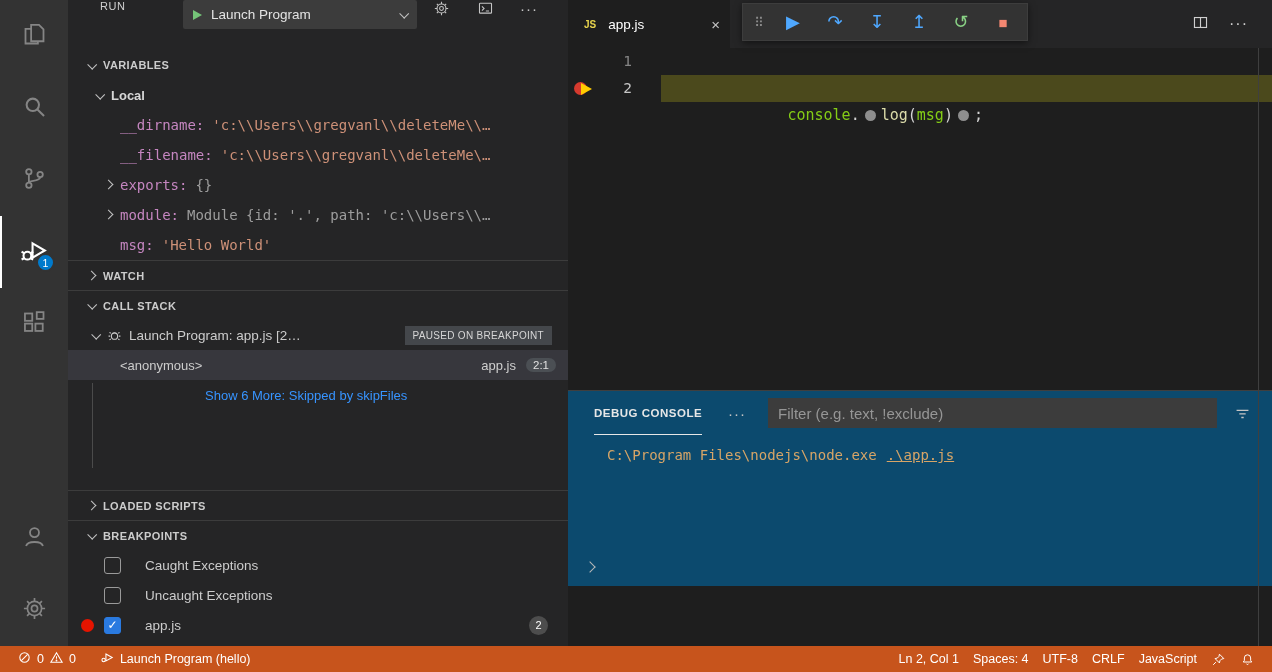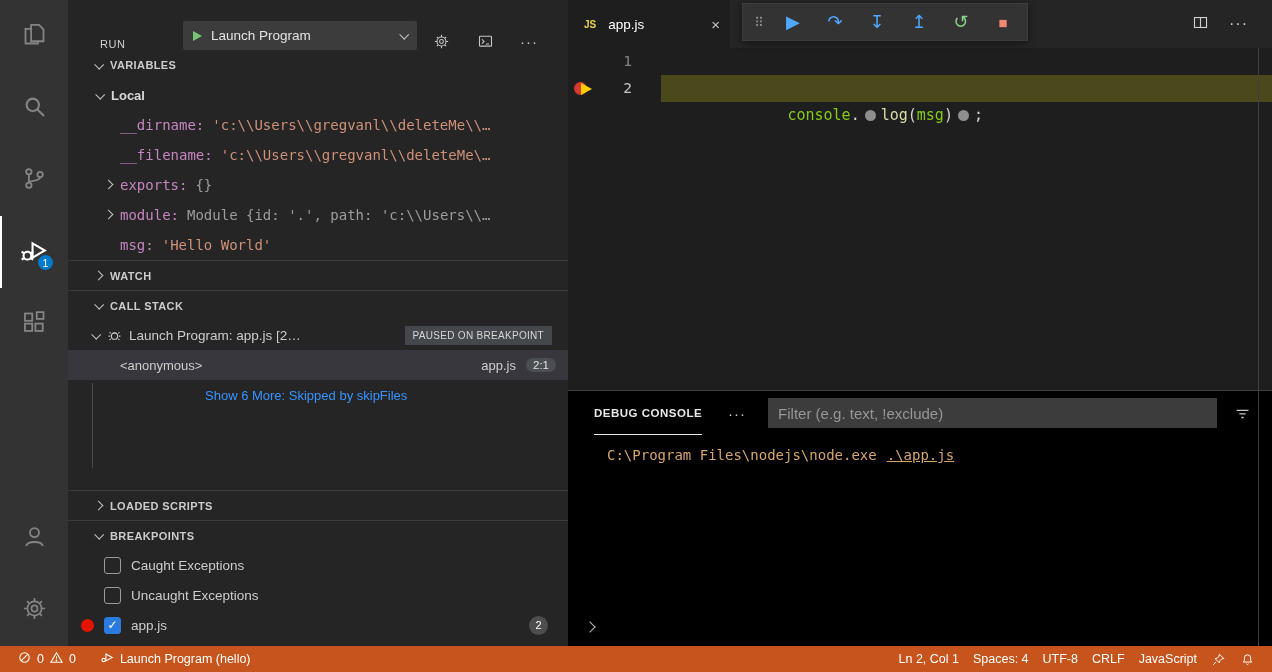--- a/index.html
+++ b/index.html
@@ -12,36 +12,36 @@
   .ab-item { height: 72px; display: flex; align-items: center; justify-content: center; color: #858585; position: relative; cursor: pointer; }
   .ab-item svg { width: 27px; height: 27px; }
   .ab-item.active { color: #ffffff; }
   .ab-item.active::before { content: ""; position: absolute; left: 0; top: 0; bottom: 0; width: 2px; background: #ffffff; }
   .ab-item.active svg { width: 31px; height: 31px; }
   .ab-badge { position: absolute; right: 13px; bottom: 16px; min-width: 19px; height: 19px; border-radius: 50%; background: #007acc; color: #fff; font-size: 10.5px; display: flex; align-items: center; justify-content: center; border: 2px solid #333333; }
   .ab-bottom { margin-top: auto; }
 
   
   .sidebar { width: 500px; background: #252526; color: #cccccc; position: relative; font-size: 13px; flex-shrink: 0; }
-  .sb-toolbar { height: 50px; display: flex; align-items: flex-end; padding-left: 32px; padding-right: 14px; }
+  .sb-toolbar { height: 50px; display: flex; align-items: flex-start; padding-left: 32px; padding-right: 14px; }
   .sb-title { font-size: 11px; color: #d0d0d0; width: 83px; letter-spacing: 0.5px; }
   .config-picker { width: 234px; height: 29px; background: #3c3c3c; border-radius: 2px; display: flex; align-items: center; padding: 0 10px; gap: 9px; cursor: pointer; }
   .play-tri { width: 0; height: 0; border-left: 9px solid #75c578; border-top: 5.5px solid transparent; border-bottom: 5.5px solid transparent; }
   .config-label { font-size: 13.5px; color: #e3e3e3; flex: 1; white-space: nowrap; }
   .sb-tool { color: #c5c5c5; cursor: pointer; display: flex; align-items: center; justify-content: center; }
   .sb-tool svg { width: 17px; height: 17px; }
   .tool-gear { margin-left: 16px; }
   .tool-console { margin-left: 27px; }
   .tool-more { margin-left: 26px; font-size: 15px; letter-spacing: 1px; }
 
   .chev { display: inline-block; width: 7px; height: 7px; border-right: 1.5px solid #c5c5c5; border-bottom: 1.5px solid #c5c5c5; }
   .chev.down { transform: rotate(45deg) translateY(-1px); }
   .chev.right { transform: rotate(-45deg); }
 
-  .sb-row { height: 30px; display: flex; align-items: center; padding-left: 27px; position: relative; }
+  .sb-row { height: 30px; display: flex; align-items: center; padding-left: 20px; position: relative; }
   .sb-row.bt { border-top: 1px solid #3c3c3c; }
   .sec-label { font-weight: bold; font-size: 11px; letter-spacing: 0.4px; color: #cccccc; margin-left: 8px; }
   .scope-row { padding-left: 28px; }
   .scope-label { font-weight: bold; font-size: 13px; margin-left: 8px; color: #d7d7d7; }
 
   .var-row { padding-left: 52px; font-family: "DejaVu Sans Mono", monospace; font-size: 14px; white-space: nowrap; overflow: hidden; }
   .vname { color: #c586c0; }
   .vval { margin-left: 8px; }
   .vval.str { color: #ce9178; }
   .vval.obj { color: #9d9d9d; }
@@ -57,21 +57,21 @@
   .frame-file { margin-left: auto; color: #cfcfcf; font-size: 13px; }
   .frame-pos { margin: 0 12px 0 10px; background: #4b4f54; border-radius: 9px; padding: 1px 7px; font-size: 11.5px; color: #e0e0e0; }
   .skip-link { padding-left: 137px; color: #3794ff; cursor: pointer; text-align: center; }
   .sb-spacer { height: 80px; }
   .stack-guide { position: absolute; left: 24px; top: 383px; width: 1px; height: 85px; background: #4b4b4b; }
 
   .bp-row { padding-left: 36px; }
   .checkbox { width: 17px; height: 17px; border-radius: 3px; border: 1.2px solid #9a9a9a; background: transparent; display: flex; align-items: center; justify-content: center; cursor: pointer; flex-shrink: 0; }
   .checkbox.checked { background: #2a7ae0; border-color: #2a7ae0; }
   .checkmark { font-style: normal; color: #fff; font-size: 12px; line-height: 1; }
-  .bp-label { margin-left: 10px; font-size: 13.5px; }
+  .bp-label { margin-left: 24px; font-size: 13.5px; }
   .bp-dot-red { position: absolute; left: 13px; top: 8.5px; width: 13px; height: 13px; border-radius: 50%; background: #e51400; }
   .bp-count { margin-left: auto; margin-right: 20px; width: 19px; height: 19px; border-radius: 50%; background: #4d4d4d; color: #fff; font-size: 11px; display: flex; align-items: center; justify-content: center; }
 
   
   .editor-col { flex: 1; display: flex; flex-direction: column; position: relative; }
   .editor-section { height: 390px; position: relative; background: #1e1e1e; }
   .tabbar { height: 48px; background: #252526; display: flex; align-items: stretch; }
   .tab { width: 162px; background: #1e1e1e; display: flex; align-items: center; padding: 0 10px 0 16px; gap: 12px; color: #ffffff; font-size: 13.5px; cursor: pointer; }
   .js-icon { color: #e8d44d; font-size: 10px; font-weight: bold; }
   .tab-label { flex: 1; }
@@ -99,21 +99,21 @@
   .tok.fn { color: #dcdcaa; }
   .tok.str { color: #ce9178; }
   .tok.pln { color: #d4d4d4; }
   .inline-dot { display: inline-block; width: 11px; height: 11px; border-radius: 50%; background: #8e8e8e; margin: 0 5px; vertical-align: middle; }
   .bp-hit .hit-dot { position: absolute; left: 6px; top: 7px; width: 13px; height: 13px; border-radius: 50%; background: #d63a2e; }
   .bp-hit .hit-arrow { position: absolute; left: 13px; top: 7.5px; width: 0; height: 0; border-left: 11px solid #ffcc00; border-top: 6px solid transparent; border-bottom: 6px solid transparent; }
 
   .scroll-divider { position: absolute; right: 13px; top: 48px; bottom: 0; width: 1px; background: #3f3f3f; z-index: 2; }
 
   
-  .panel { height: 256px; border-top: 1px solid #3f3f3f; background: #000000; position: relative; }
+  .panel { height: 196px; border-top: 1px solid #3f3f3f; background: #0c4a6e; position: relative; }
   .panel-header { height: 44px; display: flex; align-items: center; padding: 0 20px 0 26px; }
   .panel-tab { height: 44px; display: flex; align-items: center; border-bottom: 1px solid #e7e7e7; color: #e7e7e7; font-size: 11.5px; font-weight: bold; letter-spacing: 0.5px; cursor: pointer; }
   .panel-more { margin-left: 26px; color: #c5c5c5; font-size: 15px; letter-spacing: 1px; cursor: pointer; }
   .filter-input { margin-left: 22px; flex: 1; height: 30px; background: #3c3c3c; border: none; color: #cccccc; font-size: 15px; padding: 0 10px; outline: none; font-family: "Liberation Sans", sans-serif; }
   .filter-input::placeholder { color: #969696; }
   .filter-icon { margin-left: 16px; color: #c5c5c5; display: flex; cursor: pointer; }
   .filter-icon svg { width: 19px; height: 19px; }
   .console-out { margin: 12px 0 0 39px; font-family: "DejaVu Sans Mono", monospace; font-size: 14px; color: #d7a567; white-space: pre; }
   .console-link { color: #d7a567; text-decoration: underline; margin-left: 10px; cursor: pointer; }
   .repl-prompt { position: absolute; left: 18px; bottom: 11px; }

